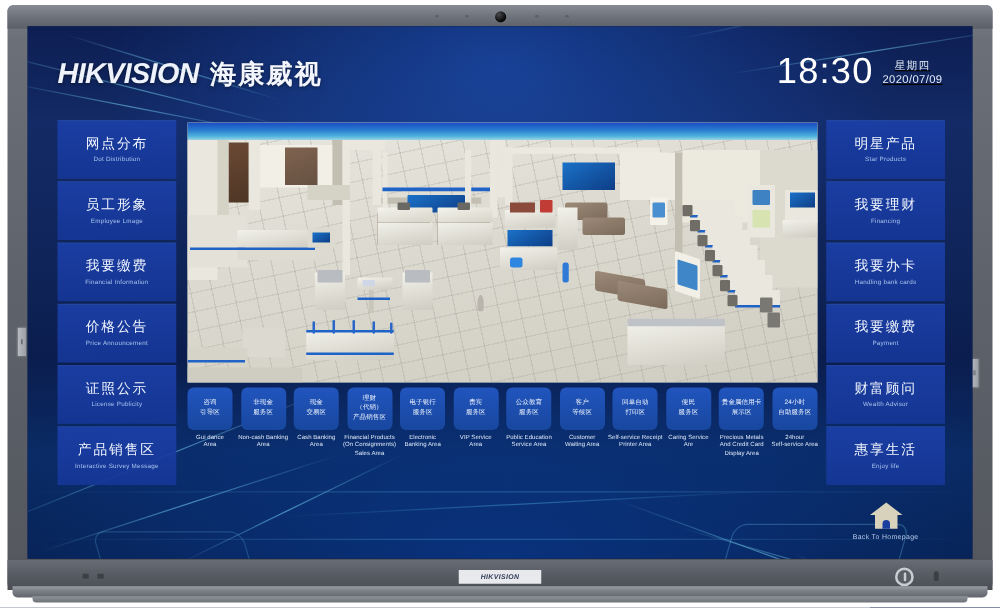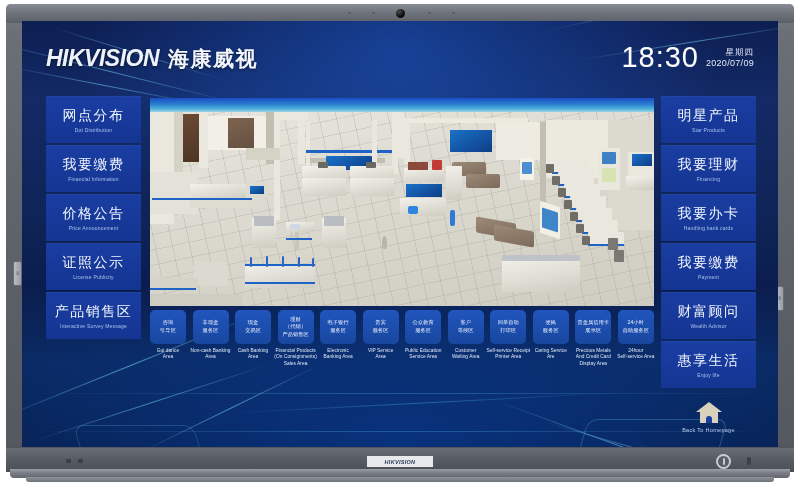--- a/index.html
+++ b/index.html
@@ -121,40 +121,40 @@
     font-size: 21px; font-weight: bold; color:#f2f6fc; letter-spacing: 1.5px;
     text-shadow: 0 1px 3px rgba(0,0,0,.5);
   }
   .clock-wrap {
     position:absolute; right:24px; top:22px; display:flex; align-items:flex-start; gap:7px;
   }
   .clock-time {
     font-size: 29px; color:#ffffff; letter-spacing:1px; line-height:1;
     font-family:"Liberation Sans", sans-serif;
   }
-  .clock-right { padding-top:4px; text-align:right; }
+  .clock-right { padding-top:4px; text-align:center;text-decoration:underline; }
   .clock-weekday { font-size:8.5px; color:#e2eaf7; letter-spacing:1px; line-height:1.3; }
   .clock-date { font-size:9px; color:#e2eaf7; letter-spacing:.3px; line-height:1.3; }
 
   
   .side-menu { position:absolute; width:95px; top:75px; }
   .side-menu.left { left:24px; }
   .side-menu.right { left:639px; }
   .menu-item {
     width:95px; height:47px;
     background: linear-gradient(180deg, rgba(27,63,168,.92) 0%, rgba(21,54,150,.92) 100%);
     display:flex; flex-direction:column; align-items:center; justify-content:center;
     margin-bottom:2px;
     border-top:1px solid rgba(90,150,235,.18);
   }
   .menu-item.active {
     background: linear-gradient(180deg, rgba(12,42,62,.96) 0%, rgba(10,35,55,.96) 100%);
     box-shadow: inset 0 0 0 1px rgba(80,160,190,.35);
   }
-  .mi-cn { font-size:14px; color:#f0f5fd; letter-spacing:1.5px; line-height:1.2; font-weight:500; }
+  .mi-cn { font-size:11px; color:#f0f5fd; letter-spacing:1.5px; line-height:1.2; font-weight:500; }
   .mi-en { font-size:5px; color:#a9c4ec; letter-spacing:.2px; margin-top:4px; text-align:center; line-height:1.1; }
 
   .home-btn {
     width:95px; height:46px; margin-top:6px;
     display:flex; flex-direction:column; align-items:center; justify-content:center;
   }
   .house {
     width:26px; height:21px; position:relative;
   }
   .house-roof {
@@ -277,20 +277,24 @@
           <span class="clock-weekday" style="display:block;">星期四</span>
           <span class="clock-date" style="display:block;">2020/07/09</span>
         </span>
       </div>
     </div>
 
     <div class="side-menu left" id="left-menu">
         <div class="menu-item">
           <div class="mi-cn">网点分布</div>
           <div class="mi-en">Dot Distribution</div>
+        </div>
+        <div class="menu-item">
+          <div class="mi-cn">员工形象</div>
+          <div class="mi-en">Employee Lmage</div>
         </div>
         <div class="menu-item">
           <div class="mi-cn">我要缴费</div>
           <div class="mi-en">Financial Information</div>
         </div>
         <div class="menu-item">
           <div class="mi-cn">价格公告</div>
           <div class="mi-en">Price Announcement</div>
         </div>
         <div class="menu-item">

